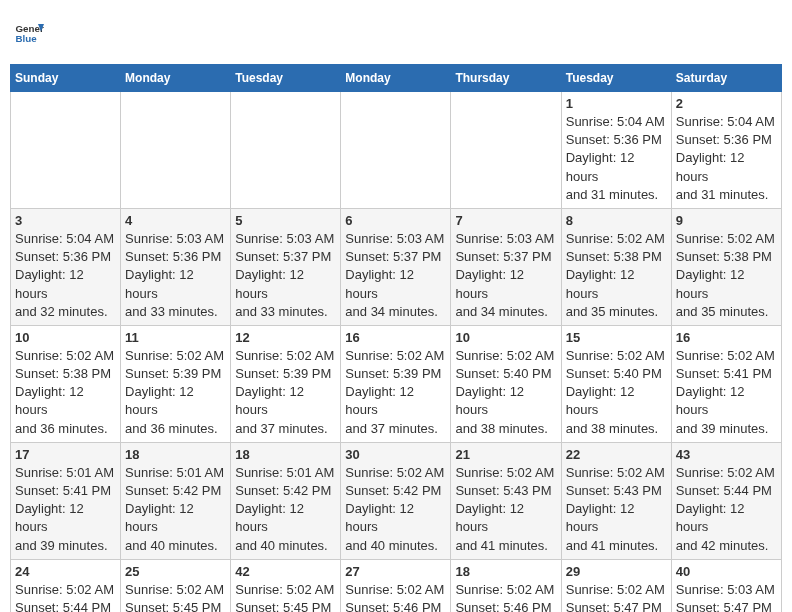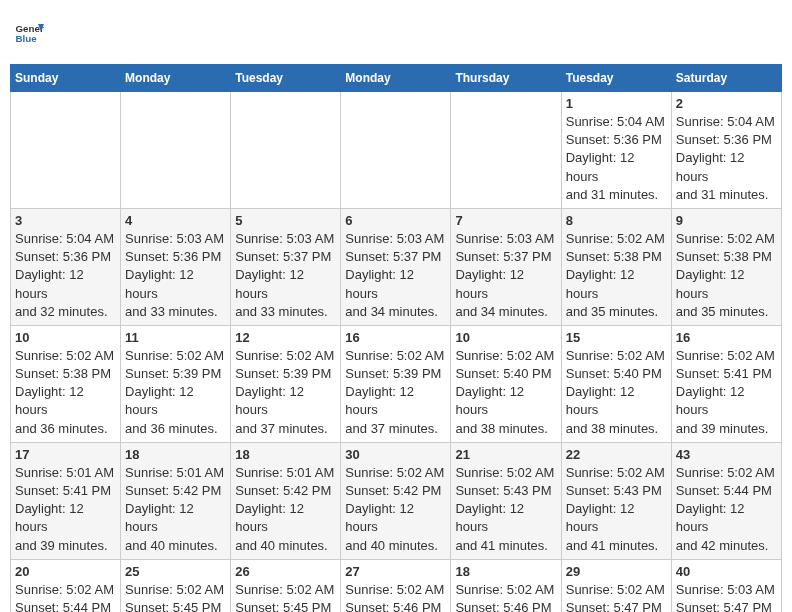--- a/index.html
+++ b/index.html
@@ -279,35 +279,35 @@
         <td>
           <span class="day-number">43</span>
           <div class="day-info" style="white-space: pre-line;">Sunrise: 5:02 AM
 Sunset: 5:44 PM
 Daylight: 12 hours
 and 42 minutes.</div>
         </td>
       </tr>
       <tr>
         <td>
-          <span class="day-number">20</span>
+          <span class="day-number">24</span>
           <div class="day-info" style="white-space: pre-line;">Sunrise: 5:02 AM
 Sunset: 5:44 PM
 Daylight: 12 hours
 and 42 minutes.</div>
         </td>
         <td>
           <span class="day-number">25</span>
           <div class="day-info" style="white-space: pre-line;">Sunrise: 5:02 AM
 Sunset: 5:45 PM
 Daylight: 12 hours
 and 42 minutes.</div>
         </td>
         <td>
-          <span class="day-number">26</span>
+          <span class="day-number">42</span>
           <div class="day-info" style="white-space: pre-line;">Sunrise: 5:02 AM
 Sunset: 5:45 PM
 Daylight: 12 hours
 and 43 minutes.</div>
         </td>
         <td>
           <span class="day-number">27</span>
           <div class="day-info" style="white-space: pre-line;">Sunrise: 5:02 AM
 Sunset: 5:46 PM
 Daylight: 12 hours

